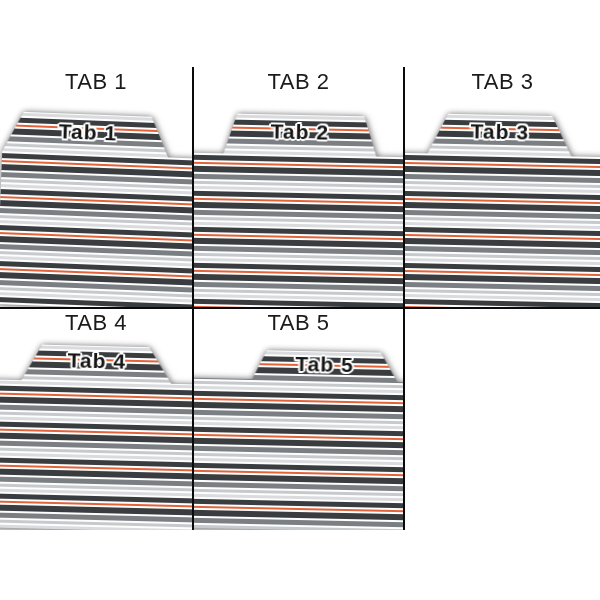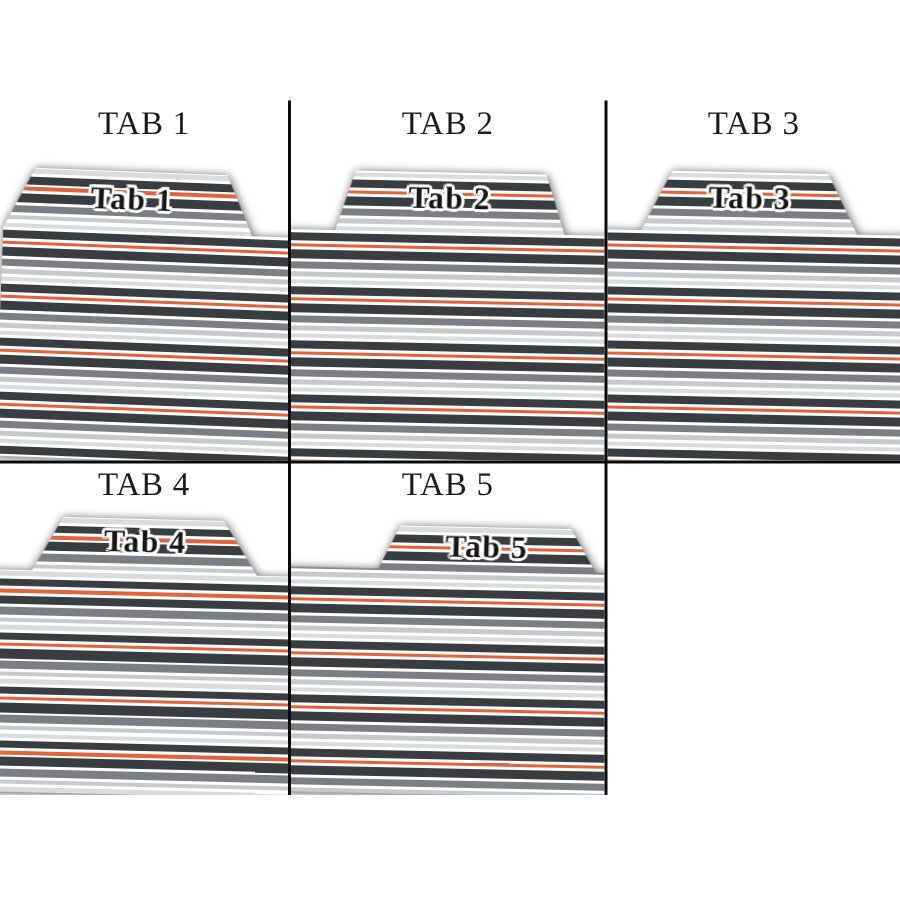--- a/index.html
+++ b/index.html
@@ -10,21 +10,21 @@
     --stripe-lighter:#d9dbde;
     --stripe-white:#fefefe;
     --grid-line:#0a0a0a;
     --header-text:#1b1b1b;
     --tab-text:#161616;
     --page-bg:#ffffff;
   }
   html,body{margin:0;padding:0;background:#e9e9e9;}
   #stage{
     position:relative;width:600px;height:600px;background:var(--page-bg);
-    overflow:hidden;font-family:Liberation Serif, serif;
+    overflow:hidden;font-family:Liberation Sans, sans-serif;
   }
   .header-label{
     position:absolute;text-align:center;font-size:22px;letter-spacing:.5px;
     color:var(--header-text);line-height:24px;
   }
   .gridline{position:absolute;background:var(--grid-line);}
   .vline{width:2px;top:67px;height:463px;}
   .hline{left:0;top:307px;width:600px;height:2px;}
   .cell{position:absolute;overflow:hidden;}
   .wrap{position:absolute;

